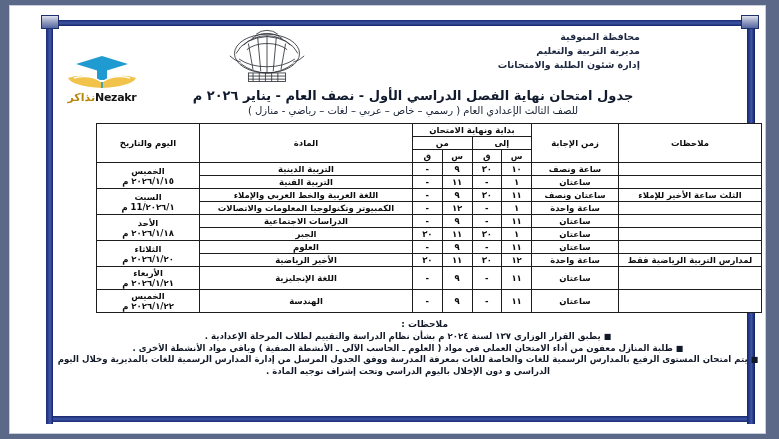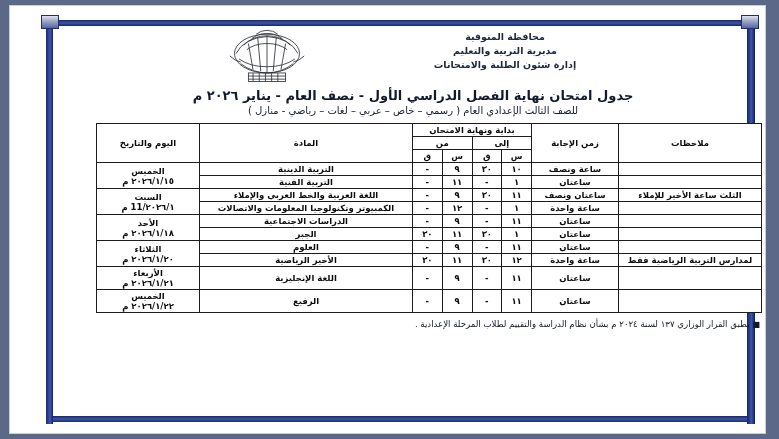--- a/index.html
+++ b/index.html
@@ -93,21 +93,20 @@
 
   
   .doc-header {
     position: relative;
     height: 64px;
   }
   .ministry-lines {
     position: absolute;
     right: 130px;
     top: 2px;
-    text-align: center;
     width: 270px;
   }
   .ministry-lines div {
     font-size: 9.5px;
     font-weight: bold;
     color: #1d2840;
     line-height: 14px;
     letter-spacing: .2px;
   }
 
@@ -207,24 +206,24 @@
   .notes-title {
     font-size: 9px;
     font-weight: bold;
     color: #111827;
     text-align: right;
     margin-bottom: 2px;
     padding-right: 318px;
   }
   .note-row {
     font-size: 8.6px;
-    font-weight: normal;
+    font-weight: bold;
     color: #111827;
     line-height: 11.5px;
-    text-align: right;
+    text-align: center;
     padding-right: 6px;
     display: block;
   }
   .note-row .bullet {
     color: #111827;
     font-size: 8px;
     padding-left: 3px;
   }
 </style>
 </head>
@@ -263,20 +262,33 @@
             <path d="M12 36 q6 6 14 8 M108 36 q-6 6 -14 8"></path>
           </g>
         </svg>
 
         <div class="ministry-lines">
           <div>محافظة المنوفية</div>
           <div>مديرية التربية والتعليم</div>
           <div>إدارة شئون الطلبة والامتحانات</div>
         </div>
 
+        <div class="watermark">
+          <svg class="wm-cap" viewBox="0 0 80 34">
+            <polygon points="40,2 66,10 40,18 14,10" fill="#1f9bd1"></polygon>
+            <rect x="35" y="16" width="10" height="10" fill="#1f9bd1"></rect>
+            <circle cx="40" cy="16" r="5" fill="#1f9bd1"></circle>
+            <path d="M6 24 q18 -6 34 4 q16 -10 34 -4 q-4 8 -34 10 q-30 -2 -34 -10 z" fill="#f1c34a"></path>
+            <path d="M12 24 q16 -4 28 4 q12 -8 28 -4" fill="none" stroke="#ffffff" stroke-width="1.4"></path>
+            <path d="M40 28 v6" stroke="#1f9bd1" stroke-width="1.6"></path>
+          </svg>
+          <div class="wm-text">
+            <span class="en">Nezakr</span><span class="ar">نذاكر</span>
+          </div>
+        </div>
       </div>
 
       <div class="titles">
         <div class="title-main">جدول امتحان نهاية الفصل الدراسي الأول - نصف العام - يناير ٢٠٢٦ م</div>
         <div class="title-sub">للصف الثالث الإعدادي العام ( رسمي – خاص – عربي – لغات – رياضي - منازل )</div>
       </div>
 
       <table class="sched">
         <thead>
           <tr>
@@ -399,30 +411,33 @@
                 <div>٢٠٢٦/١/٢١ م</div>
               </td>
             </tr>
             <tr>
               <td class="notecell"></td>
               <td class="num">ساعتان</td>
               <td class="num">١١</td>
               <td class="num">-</td>
               <td class="num">٩</td>
               <td class="num">-</td>
-              <td class="subject">الرفيع</td>
+              <td class="subject">الهندسة</td>
               <td class="daycell" rowspan="1">
                 <div>الخميس</div>
                 <div>٢٠٢٦/١/٢٢ م</div>
               </td>
             </tr>
           </tbody>
       </table>
 
       <div class="notes-block">
+        <div class="notes-title">ملاحظات :</div>
         <div id="notes-list">
             <div class="note-row"><span class="bullet">■</span><span>يطبق القرار الوزاري ١٣٧ لسنة ٢٠٢٤ م بشأن نظام الدراسة والتقييم لطلاب المرحلة الإعدادية .</span></div>
+            <div class="note-row"><span class="bullet">■</span><span>طلبة المنازل معفون من أداء الامتحان العملي في مواد ( العلوم ـ الحاسب الآلي ـ الأنشطة الصفية ) وباقي مواد الأنشطة الأخرى .</span></div>
+            <div class="note-row"><span class="bullet">■</span><span>يتم امتحان المستوى الرفيع بالمدارس الرسمية للغات والخاصة للغات بمعرفة المدرسة ووفق الجدول المرسل من إدارة المدارس الرسمية للغات بالمديرية وخلال اليوم الدراسي و دون الإخلال باليوم الدراسي وتحت إشراف توجيه المادة .</span></div>
           </div>
       </div>
 
     </div>
   </div>
 </div>
 
 </body></html>

